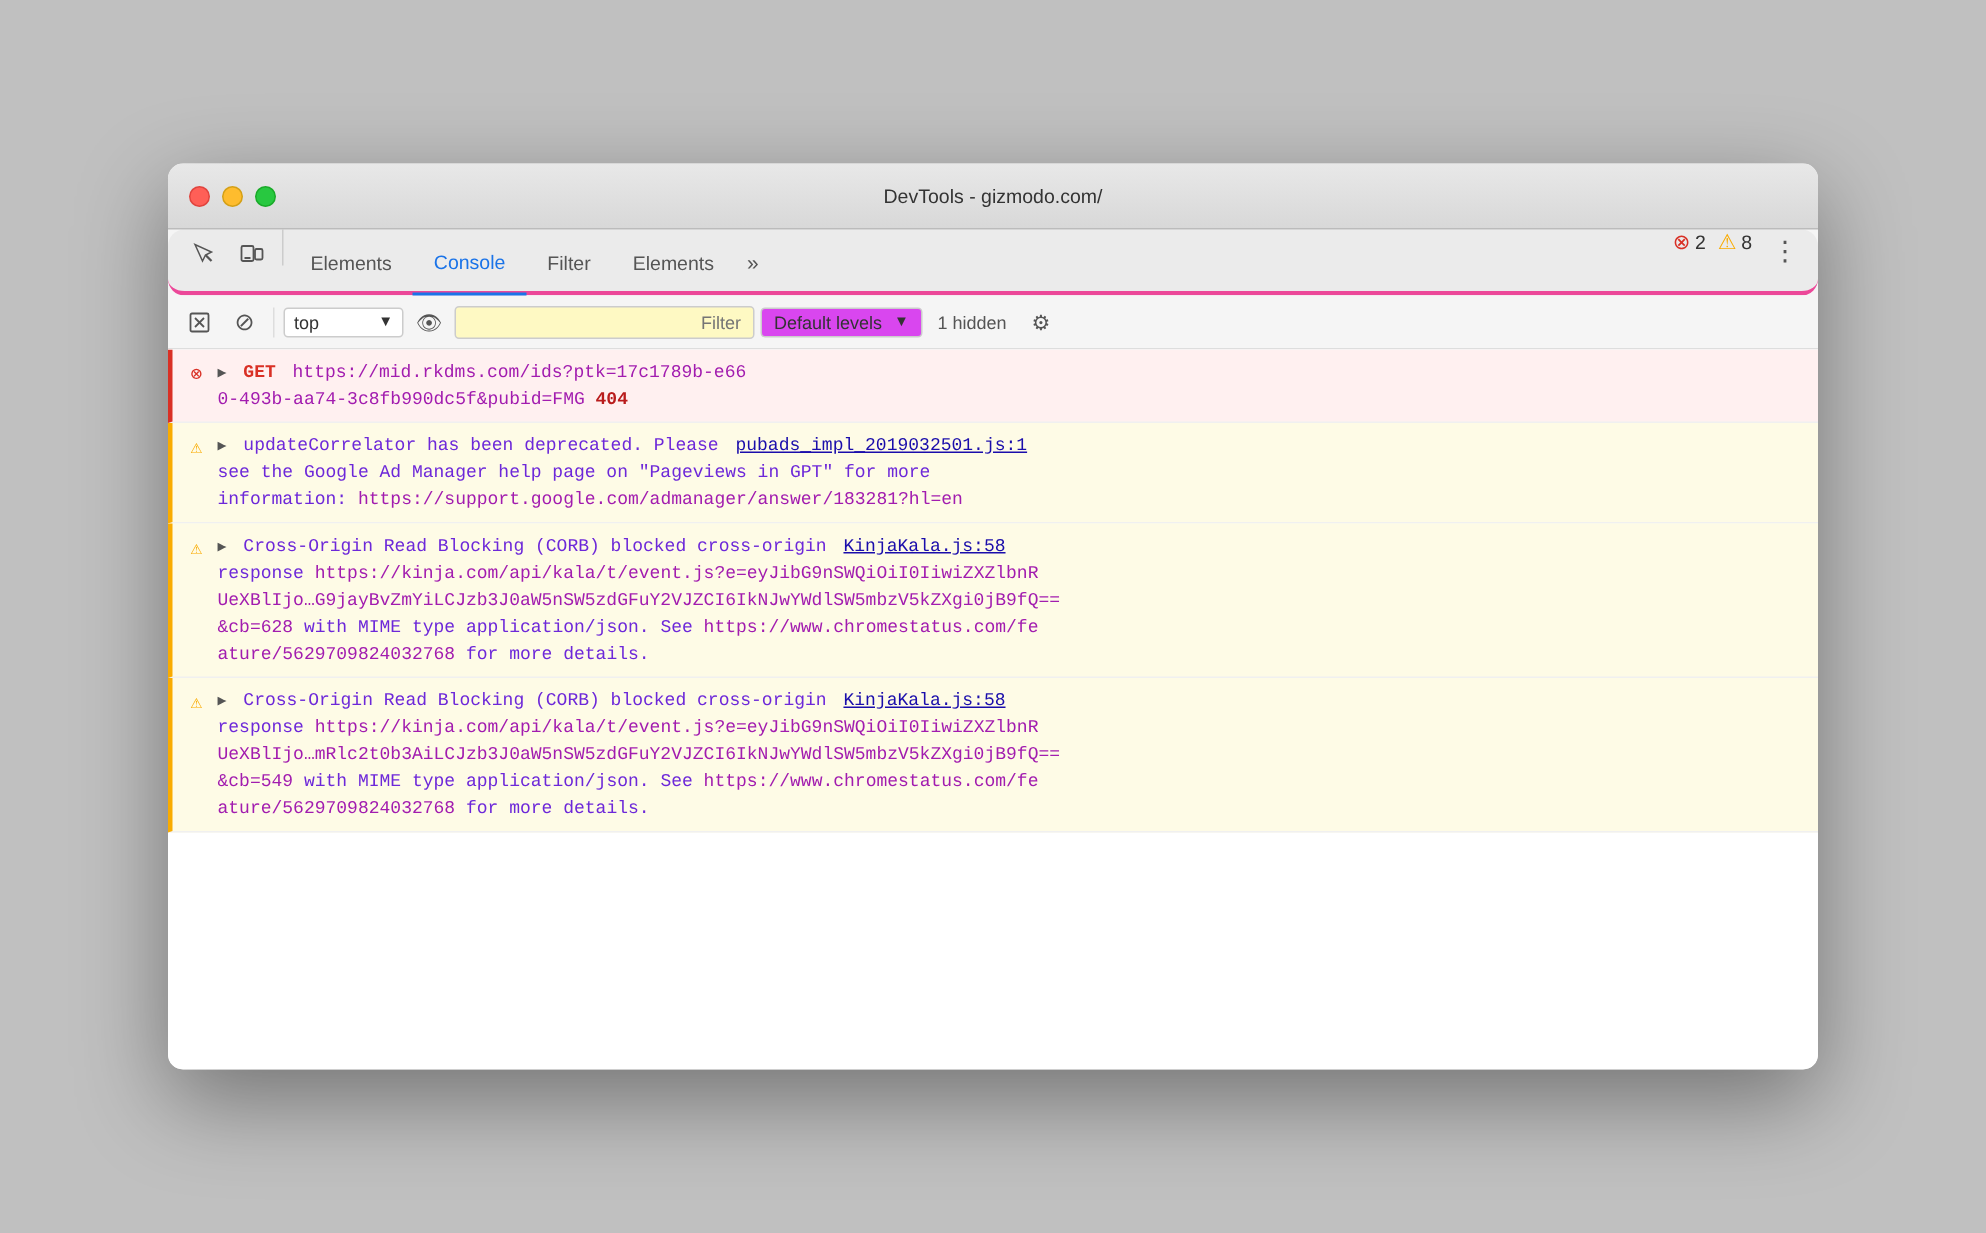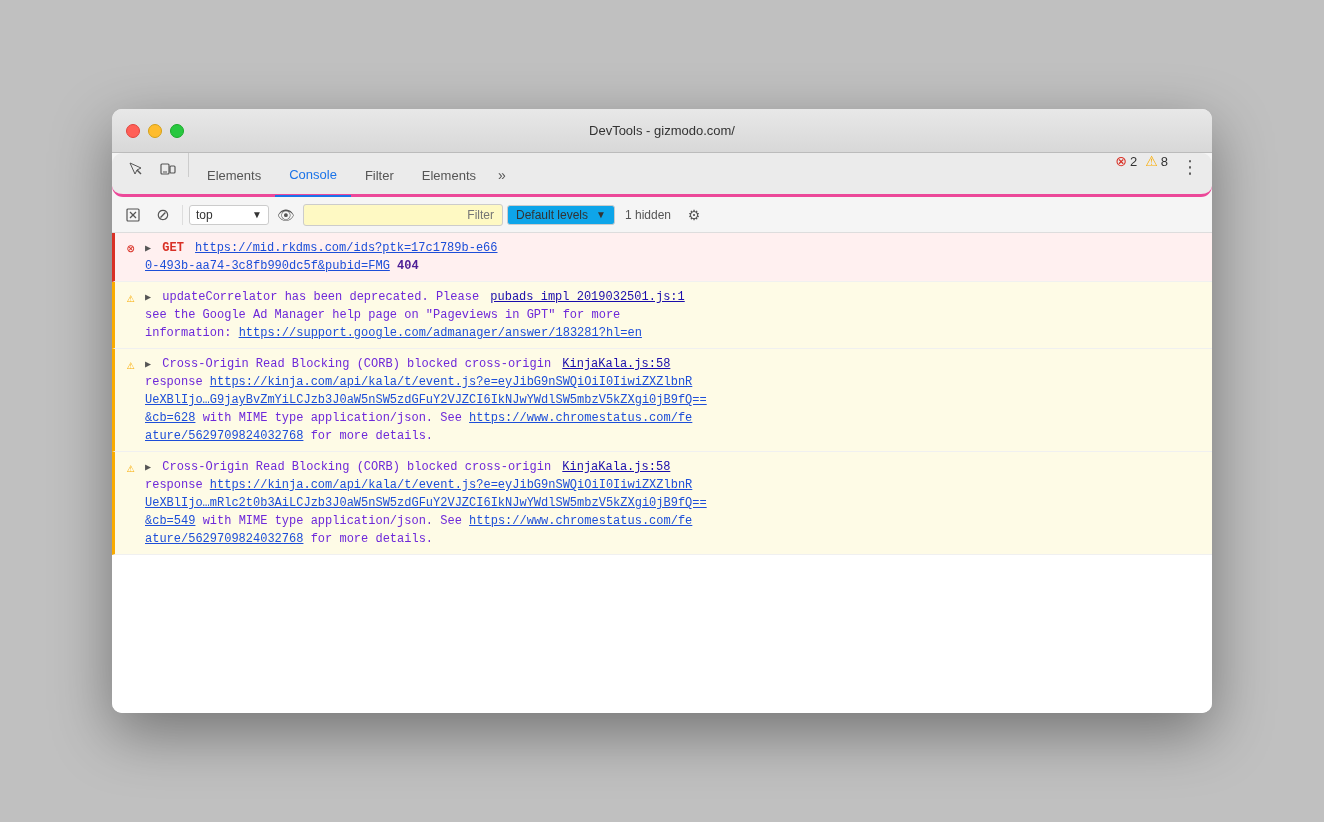--- a/index.html
+++ b/index.html
@@ -176,21 +176,21 @@
       max-width: 200px;
       text-align: right;
     }
     .levels-select {
       display: flex;
       align-items: center;
       gap: 4px;
       border: 1px solid #ccc;
       border-radius: 3px;
       padding: 2px 8px;
-      background: #0ea5e9;
+      background: #d946ef;
       cursor: pointer;
       font-size: 12px;
       color: #333;
     }
     .hidden-badge {
       font-size: 12px;
       color: #555;
       padding: 2px 6px;
     }
     .console-content {
@@ -233,34 +233,33 @@
     .log-body {
       flex: 1;
       word-break: break-all;
     }
     .log-method {
       color: #d93025;
       font-weight: 600;
       margin-right: 4px;
     }
     .log-link {
-      color: #1d4ed8;
-      text-decoration: underline;
+      color: #a21caf;
       cursor: pointer;
     }
     .log-text { color: #6d28d9; }
     .log-source {
       color: #1a0dab;
       text-decoration: underline;
       cursor: pointer;
       margin-left: 8px;
       flex-shrink: 0;
     }
     .log-404 {
-      color: #4c1d95;
+      color: #b91c1c;
       font-weight: 600;
     }
     .log-line-wrap {
       display: flex;
       align-items: flex-start;
       width: 100%;
     }
     .log-content-area {
       flex: 1;
     }

